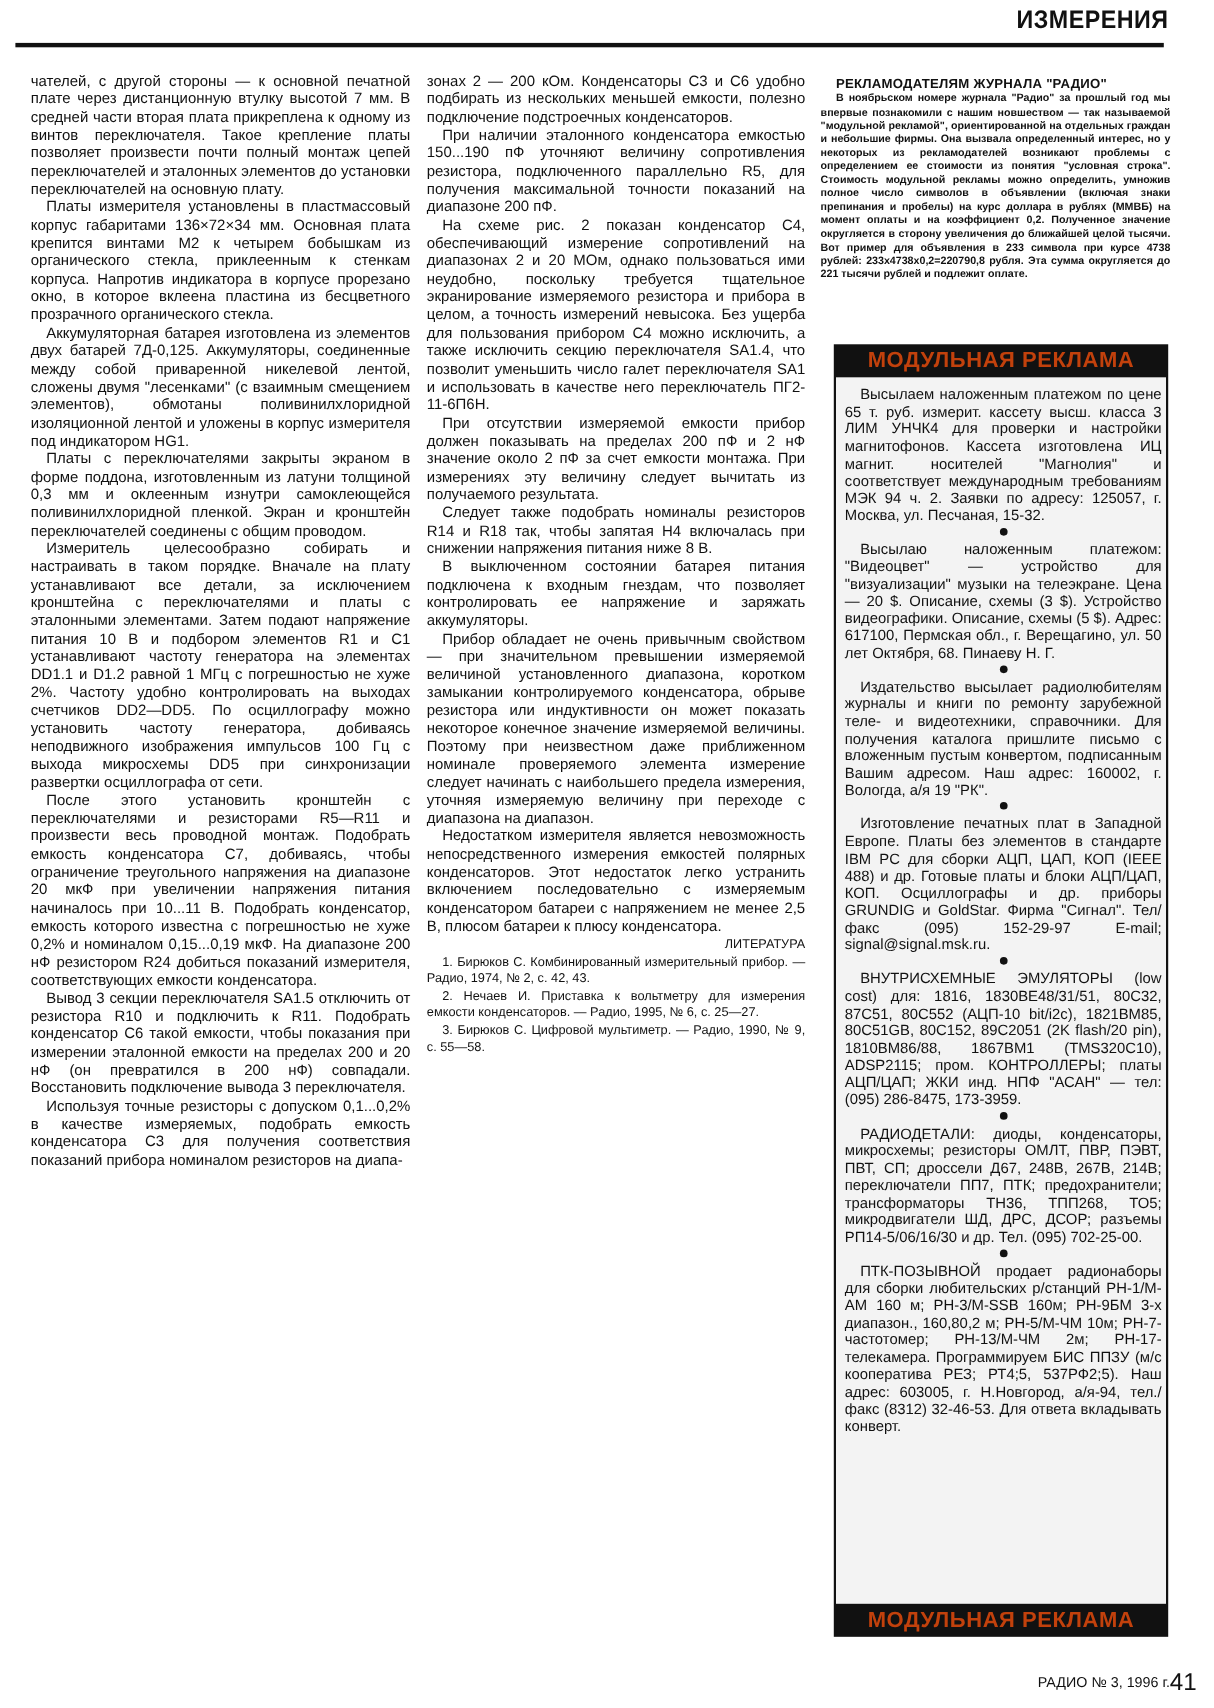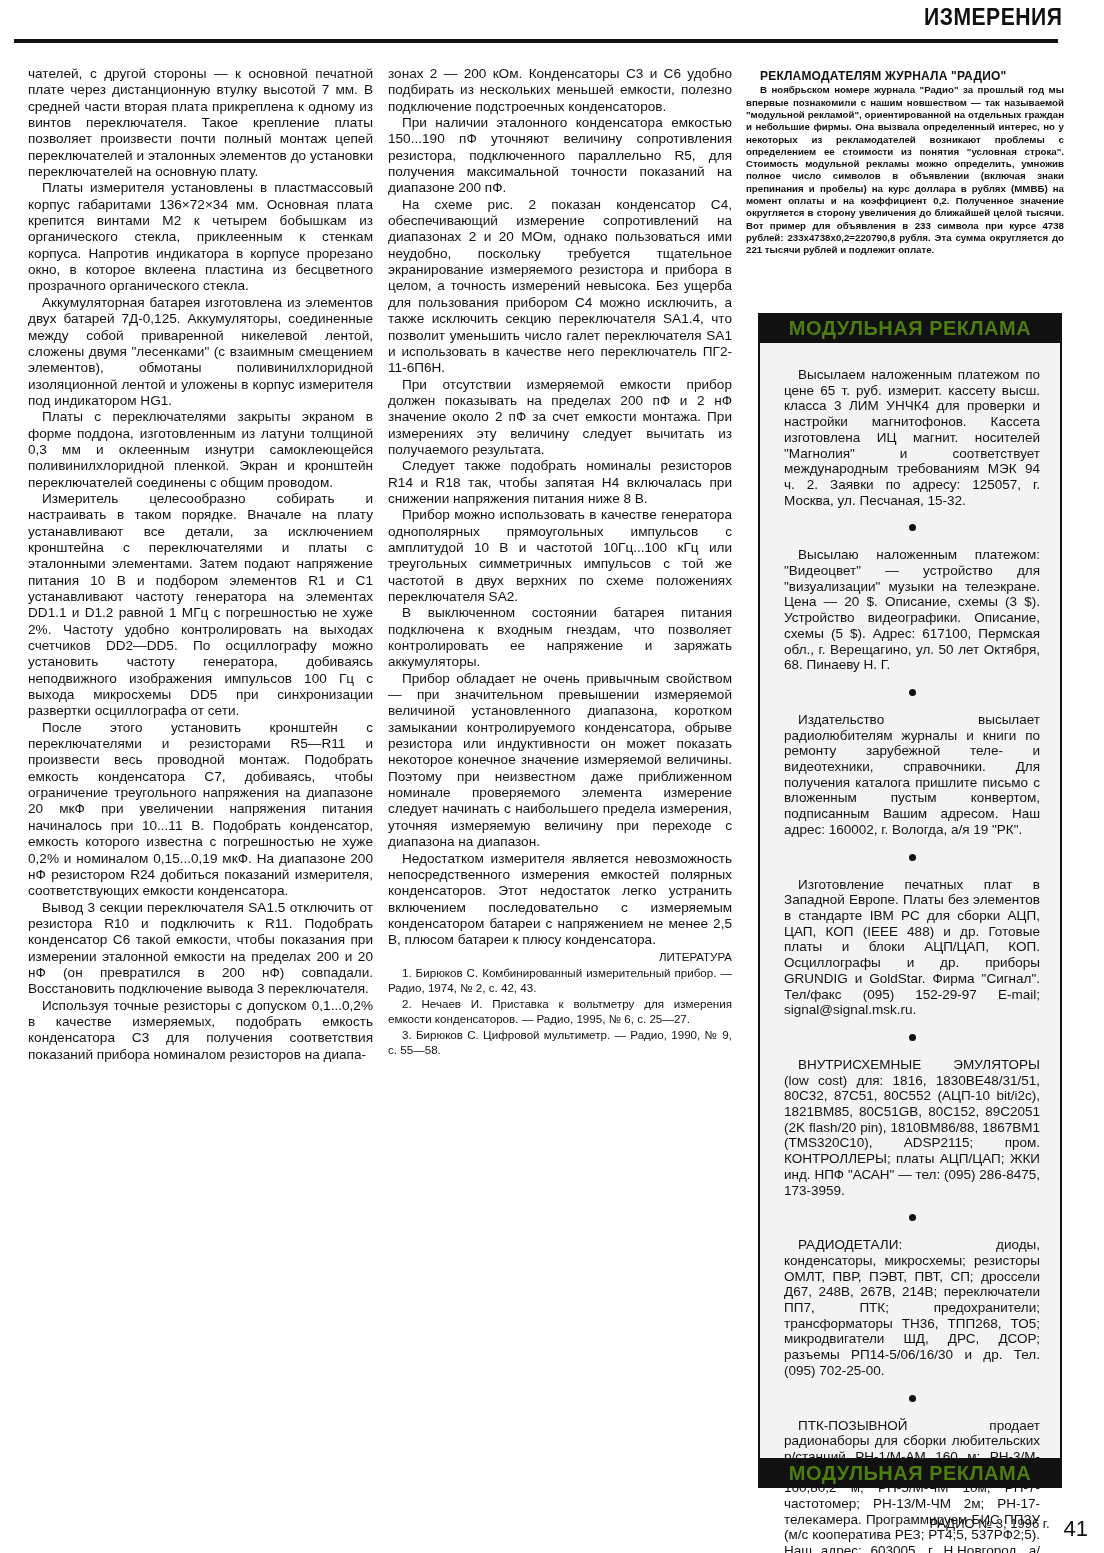--- a/index.html
+++ b/index.html
@@ -39,34 +39,34 @@
     font-weight: bold; font-size: 9.7px; line-height: 12.3px; text-align: justify;
   }
   .adv-notice p { text-indent: 14px; }
 
   .ad-box {
     position: absolute; left: 758px; width: 300px; top: 313px; height: 1175px;
     border-left: 2px solid #111; border-right: 2px solid #111;
     background: #f3f3f3;
   }
   .ad-banner {
-    background: #111; color: #4d7c0f; font-weight: bold; text-align: center;
+    background: #111; color: #c2410c; font-weight: bold; text-align: center;
     font-size: 20px; letter-spacing: 0.5px; height: 30px; line-height: 31px;
   }
   .ad-banner.bottom { position: absolute; left: 0; right: 0; bottom: 0; }
   .ad-list {
     padding: 8px 4px 0 8px; font-size: 13.5px; line-height: 15.7px; text-align: justify;
   }
-  .ad-item { margin: 16px; text-indent: 14px; }
+  .ad-item { margin: 0; text-indent: 14px; }
   .ad-bullet {
     display: block; width: 7px; height: 7px; border-radius: 50%; background: #111;
     margin: 3px auto 5px auto;
   }
   .footer {
-    position: absolute; right: 16px; top: 1516px; display: flex; align-items: flex-start; gap: 14px;
+    position: absolute; right: 16px; top: 1516px; display: flex; align-items: center; 
   }
   .footer-issue { font-size: 13px; }
   .footer-page { font-size: 22px; font-weight: normal; }
 </style>
 </head>
 <body>
 
 <div class="section-title">ИЗМЕРЕНИЯ</div>
 <div class="top-rule"></div>
 
@@ -80,21 +80,20 @@
   <p>Вывод 3 секции переключателя SA1.5 отключить от резистора R10 и подключить к R11. Подобрать конденсатор С6 такой емкости, чтобы показания при измерении эталонной емкости на пределах 200 и 20 нФ (он превратился в 200 нФ) совпадали. Восстановить подключение вывода 3 переключателя.</p>
   <p>Используя точные резисторы с допуском 0,1...0,2% в качестве измеряемых, подобрать емкость конденсатора С3 для получения соответствия показаний прибора номиналом резисторов на диапа-</p>
 </div>
 
 <div class="col" id="col2">
   <p class="noindent">зонах 2 — 200 кОм. Конденсаторы С3 и С6 удобно подбирать из нескольких меньшей емкости, полезно подключение подстроечных конденсаторов.</p>
   <p>При наличии эталонного конденсатора емкостью 150...190 пФ уточняют величину сопротивления резистора, подключенного параллельно R5, для получения максимальной точности показаний на диапазоне 200 пФ.</p>
   <p>На схеме рис. 2 показан конденсатор С4, обеспечивающий измерение сопротивлений на диапазонах 2 и 20 МОм, однако пользоваться ими неудобно, поскольку требуется тщательное экранирование измеряемого резистора и прибора в целом, а точность измерений невысока. Без ущерба для пользования прибором С4 можно исключить, а также исключить секцию переключателя SA1.4, что позволит уменьшить число галет переключателя SA1 и использовать в качестве него переключатель ПГ2-11-6П6Н.</p>
   <p>При отсутствии измеряемой емкости прибор должен показывать на пределах 200 пФ и 2 нФ значение около 2 пФ за счет емкости монтажа. При измерениях эту величину следует вычитать из получаемого результата.</p>
   <p>Следует также подобрать номиналы резисторов R14 и R18 так, чтобы запятая Н4 включалась при снижении напряжения питания ниже 8 В.</p>
-  <p>Прибор можно использовать в качестве генератора однополярных прямоугольных импульсов с амплитудой 10 В и частотой 10Гц...100 кГц или треугольных симметричных импульсов с той же частотой в двух верхних по схеме положениях переключателя SA2.</p>
   <p>В выключенном состоянии батарея питания подключена к входным гнездам, что позволяет контролировать ее напряжение и заряжать аккумуляторы.</p>
   <p>Прибор обладает не очень привычным свойством — при значительном превышении измеряемой величиной установленного диапазона, коротком замыкании контролируемого конденсатора, обрыве резистора или индуктивности он может показать некоторое конечное значение измеряемой величины. Поэтому при неизвестном даже приближенном номинале проверяемого элемента измерение следует начинать с наибольшего предела измерения, уточняя измеряемую величину при переходе с диапазона на диапазон.</p>
   <p>Недостатком измерителя является невозможность непосредственного измерения емкостей полярных конденсаторов. Этот недостаток легко устранить включением последовательно с измеряемым конденсатором батареи с напряжением не менее 2,5 В, плюсом батареи к плюсу конденсатора.</p>
 
   <div>
     <p class="lit-title">ЛИТЕРАТУРА</p>
     <p class="lit-item">1. Бирюков С. Комбинированный измерительный прибор. — Радио, 1974, № 2, с. 42, 43.</p>
     <p class="lit-item">2. Нечаев И. Приставка к вольтметру для измерения емкости конденсаторов. — Радио, 1995, № 6, с. 25—27.</p>
     <p class="lit-item">3. Бирюков С. Цифровой мультиметр. — Радио, 1990, № 9, с. 55—58.</p>
   </div>

